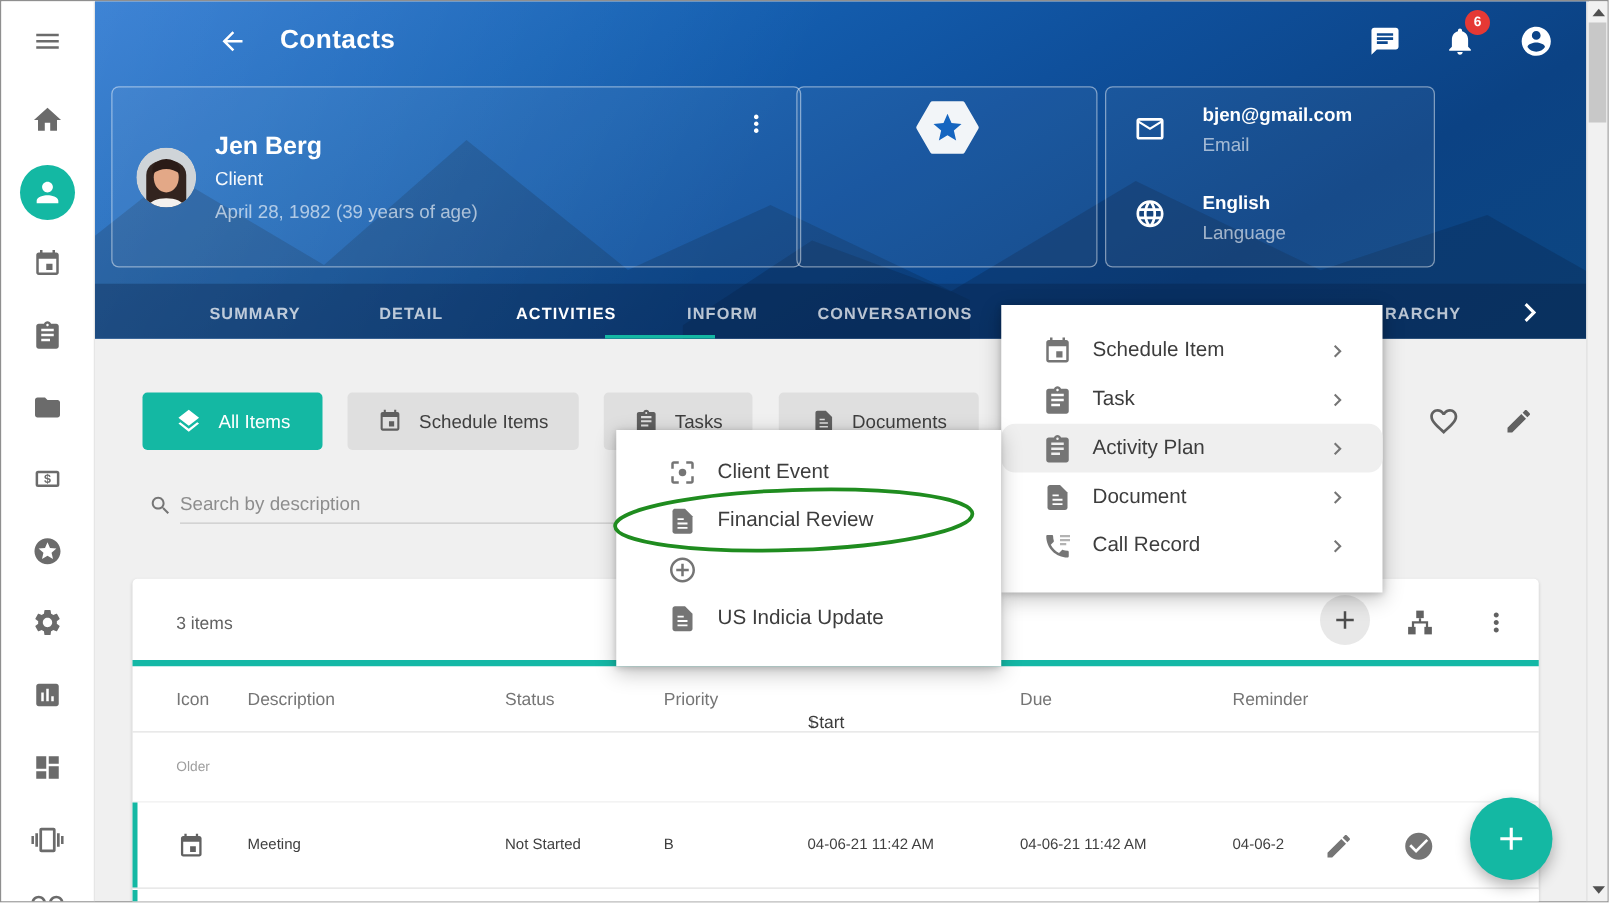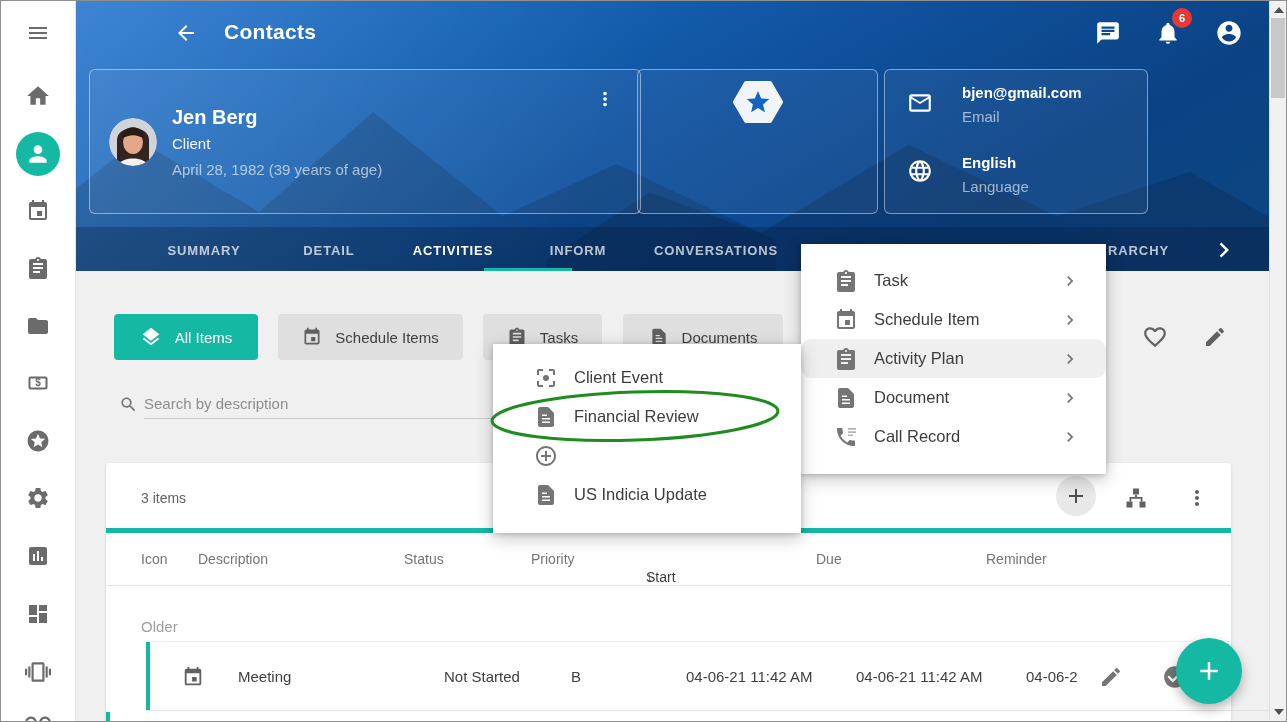--- a/index.html
+++ b/index.html
@@ -73,24 +73,24 @@
   .tcard-head { position:absolute; left:0; top:0; width:100%; height:70px;
            border-bottom:5px solid #14b8a6; }
   .count-label { position:absolute; left:35px; top:27px; font-size:14px; color:#616161; }
   .round-btn { position:absolute; width:40px; height:40px; border-radius:50%; background:#e8e8e8;
            display:flex; align-items:center; justify-content:center; color:#4d4d4d; cursor:pointer; }
   .colrow { position:absolute; left:0; top:70px; width:100%; height:53px;
            border-bottom:1px solid #e2e2e2; font-size:14px; color:#757575; }
   .colrow span { position:absolute; top:18px; }
   .col-sorted { color:#3c3c3c; }
   .grouprow { position:absolute; left:0; top:123px; width:100%; height:55px; }
-  .group-label { position:absolute; left:35px; top:32px; font-size:15px; color:#9e9e9e; }
+  .group-label { position:absolute; left:35px; top:22px; font-size:11px; color:#9e9e9e; }
   .trow { position:absolute; left:0; top:178px; width:100%; height:70px;
           border-top:1px solid #efefef; border-bottom:1px solid #e2e2e2;
-          font-size:15px; color:#3f3f3f;margin-left:40px; }
+          font-size:12px; color:#3f3f3f; }
   .trow .bar, .trow2 .bar { position:absolute; left:0; top:0; width:4px; height:100%; }
   .trow span { position:absolute; top:26px; }
   .trow2 { position:absolute; left:0; top:249px; width:100%; height:12px; background:#fff; }
 
   .fab { position:absolute; left:1175px; top:637px; width:66px; height:66px; border-radius:50%;
          display:flex; align-items:center; justify-content:center; color:#fff;
          box-shadow:0 5px 12px rgba(0,0,0,.30); cursor:pointer; z-index:15; }
 
   
   .menu { position:absolute; background:#fff; z-index:20;
@@ -414,37 +414,37 @@
   <button class="fab" style="background:#14b8a3;border:none">
     <svg width="30" height="30" viewBox="0 0 24 24" fill="currentColor">
         <path d="M19 13h-6v6h-2v-6H5v-2h6V5h2v6h6v2z"></path>
       </svg>
   </button>
 
   <div class="menu create-menu">
     <div class="menu-item">
       <span class="mi-ic">
           <svg width="24" height="24" viewBox="0 0 24 24" fill="currentColor">
-            <path d="M19 3h-4.18C14.4 1.84 13.3 1 12 1c-1.3 0-2.4.84-2.82 2H5c-1.1 0-2 .9-2 2v16c0 1.1.9 2 2 2h14c1.1 0 2-.9 2-2V5c0-1.1-.9-2-2-2zm-7 0c.55 0 1 .45 1 1s-.45 1-1 1-1-.45-1-1 .45-1 1-1zm2 14H7v-2h7v2zm3-4H7v-2h10v2zm0-4H7V7h10v2z"></path>
-          </svg>
-        </span>
-      <span class="mi-label">Task</span>
+            <path d="M19 3h-1V1h-2v2H8V1H6v2H5c-1.11 0-1.99.9-1.99 2L3 19c0 1.1.89 2 2 2h14c1.1 0 2-.9 2-2V5c0-1.1-.9-2-2-2zm0 16H5V8h14v11zM11 12h5v5h-5z"></path>
+          </svg>
+        </span>
+      <span class="mi-label">Schedule Item</span>
       <span class="mi-chev">
           <svg width="20" height="20" viewBox="0 0 24 24" fill="currentColor">
             <path d="M10 6L8.59 7.41 13.17 12l-4.58 4.59L10 18l6-6z"></path>
           </svg>
         </span>
     </div>
     <div class="menu-item">
       <span class="mi-ic">
           <svg width="24" height="24" viewBox="0 0 24 24" fill="currentColor">
-            <path d="M19 3h-1V1h-2v2H8V1H6v2H5c-1.11 0-1.99.9-1.99 2L3 19c0 1.1.89 2 2 2h14c1.1 0 2-.9 2-2V5c0-1.1-.9-2-2-2zm0 16H5V8h14v11zM11 12h5v5h-5z"></path>
-          </svg>
-        </span>
-      <span class="mi-label">Schedule Item</span>
+            <path d="M19 3h-4.18C14.4 1.84 13.3 1 12 1c-1.3 0-2.4.84-2.82 2H5c-1.1 0-2 .9-2 2v16c0 1.1.9 2 2 2h14c1.1 0 2-.9 2-2V5c0-1.1-.9-2-2-2zm-7 0c.55 0 1 .45 1 1s-.45 1-1 1-1-.45-1-1 .45-1 1-1zm2 14H7v-2h7v2zm3-4H7v-2h10v2zm0-4H7V7h10v2z"></path>
+          </svg>
+        </span>
+      <span class="mi-label">Task</span>
       <span class="mi-chev">
           <svg width="20" height="20" viewBox="0 0 24 24" fill="currentColor">
             <path d="M10 6L8.59 7.41 13.17 12l-4.58 4.59L10 18l6-6z"></path>
           </svg>
         </span>
     </div>
     <div class="menu-item hl">
       <span class="mi-ic">
           <svg width="24" height="24" viewBox="0 0 24 24" fill="currentColor">
             <path d="M19 3h-4.18C14.4 1.84 13.3 1 12 1c-1.3 0-2.4.84-2.82 2H5c-1.1 0-2 .9-2 2v16c0 1.1.9 2 2 2h14c1.1 0 2-.9 2-2V5c0-1.1-.9-2-2-2zm-7 0c.55 0 1 .45 1 1s-.45 1-1 1-1-.45-1-1 .45-1 1-1zm2 14H7v-2h7v2zm3-4H7v-2h10v2zm0-4H7V7h10v2z"></path>

